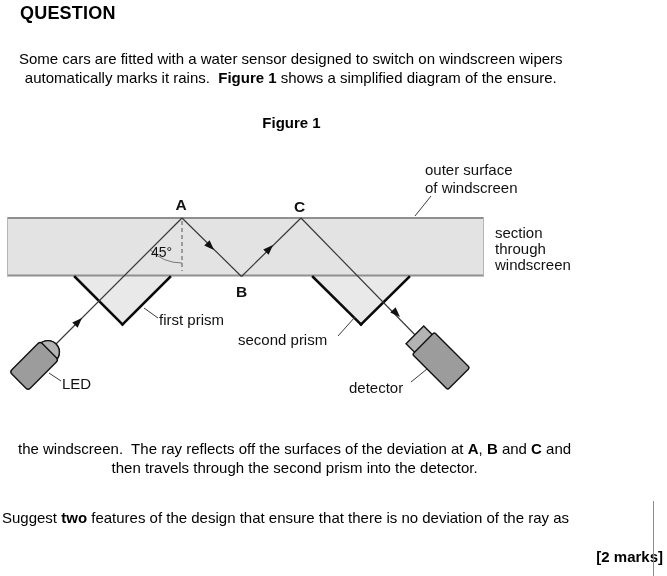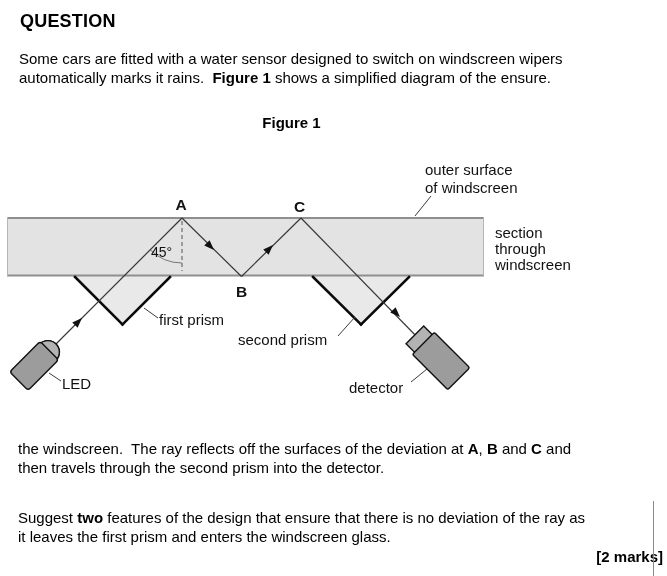--- a/index.html
+++ b/index.html
@@ -2,34 +2,34 @@
 <html><head>
 <meta charset="utf-8">
 <style>
   html,body { margin:0; padding:0; background:#fff; }
   .page {
     position:relative; width:667px; height:576px; background:#ffffff;
     font-family:"Liberation Sans","DejaVu Sans",sans-serif; color:#000;
     overflow:hidden;
   }
   .title {
-    position:absolute; left:20px; top:11px;
+    position:absolute; left:20px; top:3px;
     font-size:18px; font-weight:bold; letter-spacing:0.2px;
   }
   .para { position:absolute; font-size:15px; line-height:18.5px; }
-  .para .line { display:block; white-space:pre; }
+  .para .line { display:block; white-space:pre;text-align:center; }
   .b { font-weight:bold; }
   #intro { left:19px; top:50px; }
   #fig-caption {
     position:absolute; left:0; top:114px; width:583px; text-align:center;
     font-size:15px; font-weight:bold;
   }
   #diagram { position:absolute; left:0; top:140px; }
   #p1 { left:18px; top:440px; }
-  #p2 { left:18px; top:509px; }
+  #p2 { left:2px; top:509px; }
   #marks { position:absolute; right:4px; top:548px; font-size:15px; font-weight:bold; }
   .margin-rule {
     position:absolute; left:653px; top:501px; width:1px; height:75px; background:#8a8a8a;
   }
   svg text { font-size:15px; fill:#111; }
   svg text.pt { font-weight:bold; font-size:15.5px; }
   svg text.ang { font-size:14px; }
   .ray { stroke:#383838; stroke-width:1.2; }
   .leader { stroke:#3c3c3c; stroke-width:1; }
   .ah { fill:#111; stroke:none; }
@@ -115,20 +115,19 @@
     <text x="349" y="393">detector</text>
   </svg>
 
   <div class="para" id="p1">
     <span class="line"><span>the windscreen.  The ray reflects off the surfaces of the deviation at </span><span class="b">A</span><span>, </span><span class="b">B</span><span> and </span><span class="b">C</span><span> and</span></span>
     <span class="line">then travels through the second prism into the detector.</span>
   </div>
 
   <div class="para" id="p2">
     <span class="line"><span>Suggest </span><span class="b">two</span><span> features of the design that ensure that there is no deviation of the ray as</span></span>
-    <span class="line">it leaves the first prism and enters the windscreen glass.</span>
   </div>
 
   <div id="marks">[2 marks]</div>
 
   <div class="margin-rule"></div>
 
 </div>
 
 </body></html>

